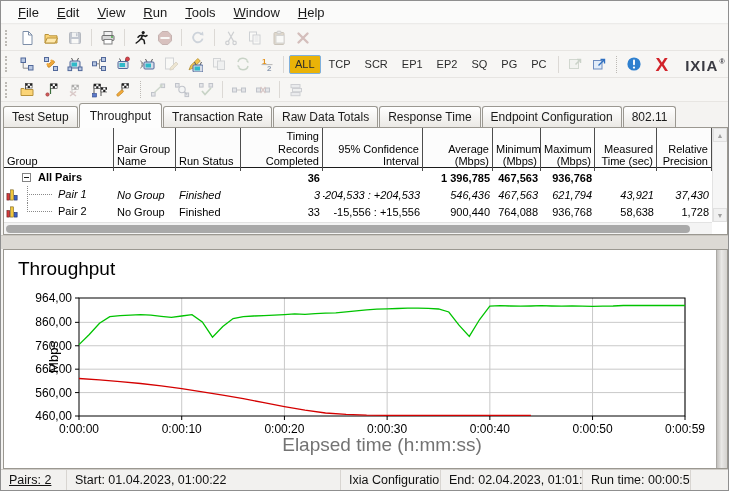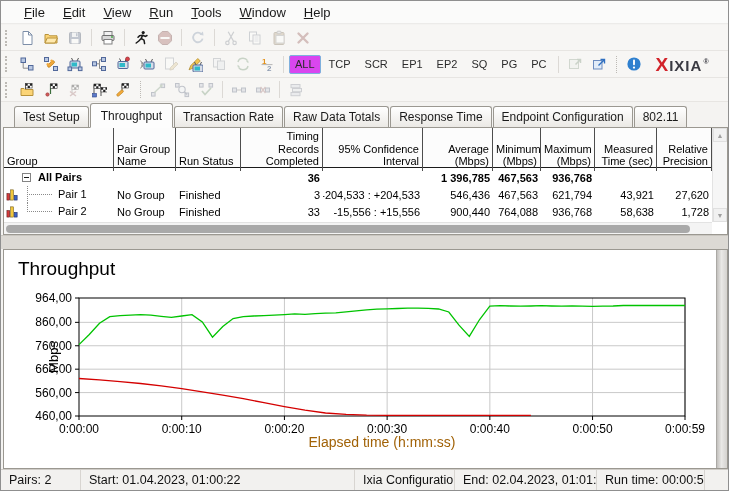--- a/index.html
+++ b/index.html
@@ -1,43 +1,43 @@
 <!DOCTYPE html>
 <html><head>
 <meta charset="utf-8">
 <style>
 *{box-sizing:border-box;margin:0;padding:0}
 html,body{margin:0;padding:0}
 body{font-family:"Liberation Sans",sans-serif;background:#fff}
 #app{position:relative;width:729px;height:491px;background:#f4f3f1;border:1px solid #8f8f8f;overflow:hidden}
 
 
-#menubar{position:absolute;top:0;left:0;right:0;height:23px;background:#fbfbfa;border-bottom:1px solid #ecebe9;display:flex;align-items:center;padding-left:14px}
+#menubar{position:absolute;top:0;left:0;right:0;height:23px;background:#fbfbfa;border-bottom:1px solid #ecebe9;display:flex;align-items:center;padding-left:8px}
 .menu-item{font-size:13px;color:#1a1a1a;padding:2px 9px;cursor:default}
 
 
 .toolbar{position:absolute;left:0;right:0;display:flex;align-items:center;background:#f7f6f4;border-bottom:1px solid #e7e5e2;padding-left:2px}
 #tb1{top:24px;height:26px}
 #tb2{top:50px;height:27px}
 #tb3{top:77px;height:24px}
 .grip{width:6px;height:16px;border-left:2px dotted #bdbab5;margin:0 4px 0 2px}
 .tbtn{width:22px;height:22px;display:flex;align-items:center;justify-content:center;margin:0 1px;background:transparent;border:none;padding:0}
 .tbtn svg{width:16px;height:16px;display:block}
 .tbtn.disabled svg{opacity:.35;filter:grayscale(55%)}
 .tsep{width:1px;height:17px;background:#dcd9d5;margin:0 4px}
 .tdotsep{width:1px;height:17px;border-left:1px dotted #bdbab5;margin:0 5px}
 .filter-btn{height:19px;padding:0 5px;font-size:11px;color:#2b2b2b;background:transparent;border:1px solid transparent;margin:0 1px;font-family:"Liberation Sans",sans-serif}
-.filter-btn.active{background:#d946ef;border-color:#7fb0dd;border-radius:2px}
+.filter-btn.active{background:#eab308;border-color:#7fb0dd;border-radius:2px}
 .logo{display:flex;align-items:baseline;margin-left:10px;font-weight:bold;cursor:default}
 .logo .lx{color:#d2232a;font-size:19px;line-height:1}
-.logo .lname{color:#3a3a42;font-size:15px;letter-spacing:1px;margin-left:1px}
+.logo .lname{color:#3a3a42;font-size:15px;letter-spacing:1px;margin-left:17px}
 .logo .lreg{color:#3a3a42;font-size:7px;margin-left:1px;position:relative;top:-7px}
 
 
-#tabbar{position:absolute;top:101px;left:0;right:0;height:25px;display:flex;align-items:flex-end;padding-left:13px}
+#tabbar{position:absolute;top:101px;left:0;right:0;height:25px;display:flex;align-items:flex-end;padding-left:2px}
 .tab{font-size:12px;color:#1a1a1a;background:linear-gradient(#ffffff,#ebe9e5);border:1px solid #9b9891;border-bottom:none;border-radius:3px 3px 0 0;padding:3px 8px;margin-right:1px;position:relative;white-space:nowrap}
 .tab.active{background:#fdfdfd;padding:5px 10px 4px;z-index:3;margin-bottom:-1px;border-bottom:1px solid #fdfdfd}
 
 
 #tablepane{position:absolute;top:126px;left:2px;width:725px;height:108px;background:#fff;border:1px solid #9b9891;z-index:2}
 #tblheader{position:absolute;top:0;left:0;height:40px;display:grid;background:#fcfcfc;border-bottom:1px solid #1a1a1a;width:710px}
 .hcell{font-size:11px;line-height:12.5px;white-space:pre-line;display:flex;flex-direction:column;justify-content:flex-end;padding:2px 3px 3px;border-right:1px solid #4d4d4d;color:#000}
 .hcell.r{text-align:right}
 #tblbody{position:absolute;top:41px;left:0;width:710px}
 .trow{display:grid;height:17px;font-size:11px;align-items:center}
@@ -61,21 +61,21 @@
 #thscroll .thumb{position:absolute;left:2px;right:22px;top:2px;height:8px;background:#a9a9a9;border-radius:4px}
 
 
 #splitter{position:absolute;top:234px;left:0;right:0;height:14px;background:#dcd9d4;border-top:1px solid #c9c6c0}
 
 
 #chartpane{position:absolute;top:248px;left:2px;width:725px;height:220px;background:#fff;border:1px solid #9b9891}
 #chart-title{position:absolute;top:8px;left:14px;font-size:19px;color:#000}
 #chartsvg{position:absolute;top:0;left:0}
 #ylabel{position:absolute;left:49px;top:107px;transform:translate(-50%,-50%) rotate(-90deg);font-size:13px;color:#000;white-space:nowrap}
-#xlabel{position:absolute;left:378px;top:184px;transform:translateX(-50%);font-size:14px;color:#a16207;white-space:nowrap}
+#xlabel{position:absolute;left:378px;top:184px;transform:translateX(-50%);font-size:19px;color:#737373;white-space:nowrap}
 #chartscroll{position:absolute;right:0;top:0;bottom:0;width:11px;background:linear-gradient(to right,#c2c0bd,#e9e8e6 45%,#d4d2cf);border-left:1px solid #aba9a5}
 
 
 #statusbar{position:absolute;top:468px;left:0;right:0;height:23px;background:#f2f1ef;border-top:1px solid #cfccc7;display:flex}
 .seg{font-size:12.5px;color:#111;line-height:21px;padding-left:8px;border-right:1px solid #d8d5d1;white-space:nowrap;overflow:hidden}
 </style>
 </head>
 <body>
 
 <div id="app">
@@ -507,40 +507,40 @@
           <div class="tcell"></div>
           <div class="tcell"></div>
           <div class="tcell r">36</div>
           <div class="tcell r"></div>
           <div class="tcell r">1 396,785</div>
           <div class="tcell r">467,563</div>
           <div class="tcell r">936,768</div>
           <div class="tcell r"></div>
           <div class="tcell r"></div>
         </div>
-        <div class="trow" style="grid-template-columns: 110px 62px 65px 82px 100px 70px 48px 54px 62px 55px;">
+        <div class="trow" style="grid-template-columns: 110px 62px 65px 82px 100px 70px 48px 54px 62px 55px; font-style: italic;">
           <div class="tcell group-cell">
             <span class="pair-chart-icon"><svg viewBox="0 0 14 14" width="13" height="13" xmlns="http://www.w3.org/2000/svg">
                 <rect x="1" y="6" width="3" height="7" fill="#d43b3b" stroke="#5c1414" stroke-width=".6"></rect>
                 <rect x="5" y="2" width="3" height="11" fill="#f2c73a" stroke="#6b5410" stroke-width=".6"></rect>
                 <rect x="9" y="8" width="3" height="5" fill="#3b62c9" stroke="#17255c" stroke-width=".6"></rect>
               </svg></span>
             <span class="vline"></span>
             <span class="hline"></span>
             <span class="pair-label">Pair 1</span>
           </div>
           <div class="tcell">No Group</div>
           <div class="tcell">Finished</div>
           <div class="tcell r">3</div>
           <div class="tcell r">-204,533 : +204,533</div>
           <div class="tcell r">546,436</div>
           <div class="tcell r">467,563</div>
           <div class="tcell r">621,794</div>
           <div class="tcell r">43,921</div>
-          <div class="tcell r">27,620</div>
+          <div class="tcell r">37,430</div>
         </div>
         <div class="trow" style="grid-template-columns: 110px 62px 65px 82px 100px 70px 48px 54px 62px 55px;">
           <div class="tcell group-cell">
             <span class="pair-chart-icon"><svg viewBox="0 0 14 14" width="13" height="13" xmlns="http://www.w3.org/2000/svg">
                 <rect x="1" y="6" width="3" height="7" fill="#d43b3b" stroke="#5c1414" stroke-width=".6"></rect>
                 <rect x="5" y="2" width="3" height="11" fill="#f2c73a" stroke="#6b5410" stroke-width=".6"></rect>
                 <rect x="9" y="8" width="3" height="5" fill="#3b62c9" stroke="#17255c" stroke-width=".6"></rect>
               </svg></span>
             <span class="vline last"></span>
             <span class="hline"></span>
@@ -610,20 +610,20 @@
         <text x="681" y="183" font-size="12" text-anchor="middle" fill="#000" font-family="Liberation Sans, sans-serif">0:00:59</text>
         <polyline points="75.0,128.5 95.5,129.9 116.1,131.6 136.6,133.5 157.2,135.8 177.7,138.6 198.3,141.9 218.8,145.2 239.3,148.7 259.9,152.7 280.4,156.6 301.0,160.1 321.5,163.0 342.1,164.4 362.6,165.1 383.1,165.3 403.7,165.3 424.2,165.3 444.8,165.3 465.3,165.3 485.8,165.3 506.4,165.3 526.9,165.3" fill="none" stroke="#d40000" stroke-width="1.3"></polyline>
         <polyline points="75.0,94.6 85.3,84.5 95.5,73.3 105.8,66.7 116.1,65.6 126.4,65.1 136.6,64.6 146.9,65.1 157.2,66.3 167.4,67.4 177.7,66.0 188.0,64.6 198.3,71.9 208.5,87.1 218.8,76.6 229.1,68.6 239.3,66.7 249.6,66.0 259.9,65.6 270.2,65.1 280.4,64.6 290.7,63.9 301.0,64.4 311.2,63.7 321.5,63.2 331.8,62.8 342.1,61.8 352.3,60.9 362.6,59.9 372.9,59.2 383.1,58.8 393.4,58.5 403.7,58.1 413.9,58.1 424.2,58.3 434.5,59.0 444.8,62.0 455.0,75.2 465.3,86.4 475.6,69.5 485.8,56.2 496.1,55.7 506.4,56.0 516.7,56.2 526.9,56.0 537.2,55.7 547.5,56.0 557.7,56.2 568.0,56.0 578.3,56.2 588.6,56.4 598.8,56.2 609.1,56.0 619.4,55.5 629.6,55.3 639.9,55.5 650.2,55.5 660.5,55.3 670.7,55.5 681.0,55.5" fill="none" stroke="#00c300" stroke-width="1.3"></polyline>
       </svg>
     <div id="ylabel">Mbps</div>
     <div id="xlabel">Elapsed time (h:mm:ss)</div>
     <div id="chartscroll"></div>
   </div>
 
   <div id="statusbar">
-      <div class="seg" style="width: 80px;">Pairs: 2</div>
+      <div class="seg" style="width: 66px; text-decoration: underline;">Pairs: 2</div>
       <div class="seg" style="width: 274px;">Start: 01.04.2023, 01:00:22</div>
       <div class="seg" style="width: 100px;">Ixia Configuration:</div>
       <div class="seg" style="width: 142px;">End: 02.04.2023, 01:01:21</div>
       <div class="seg" style="width: 108px;">Run time: 00:00:59</div>
       <div class="seg" style="flex: 1 1 0%; border-right: none;"></div>
     </div>
 </div>
 
 </body></html>

